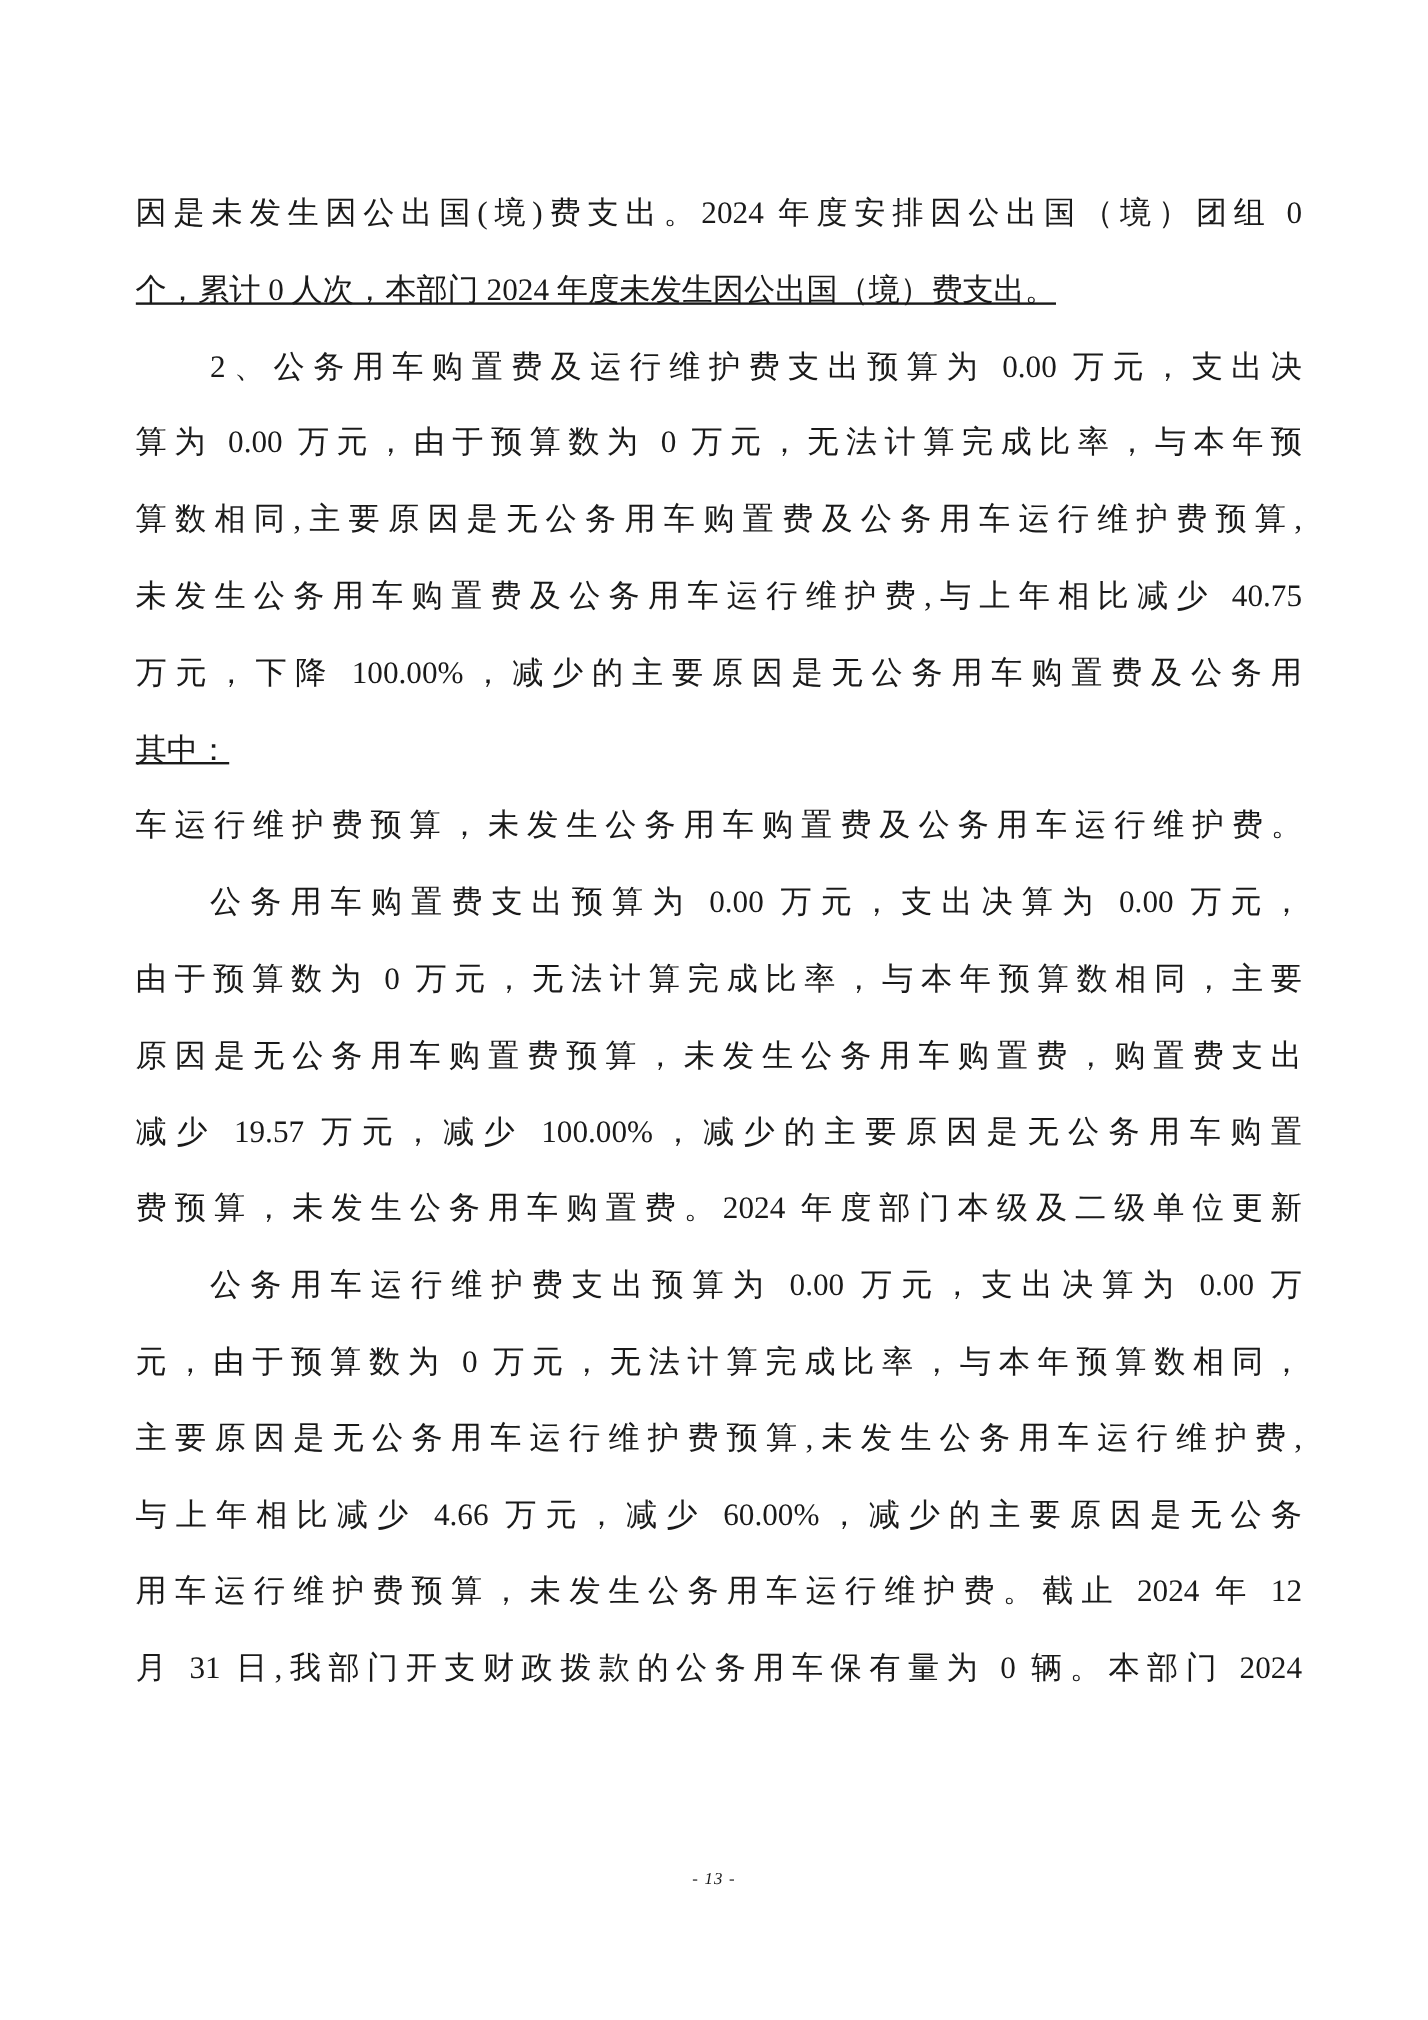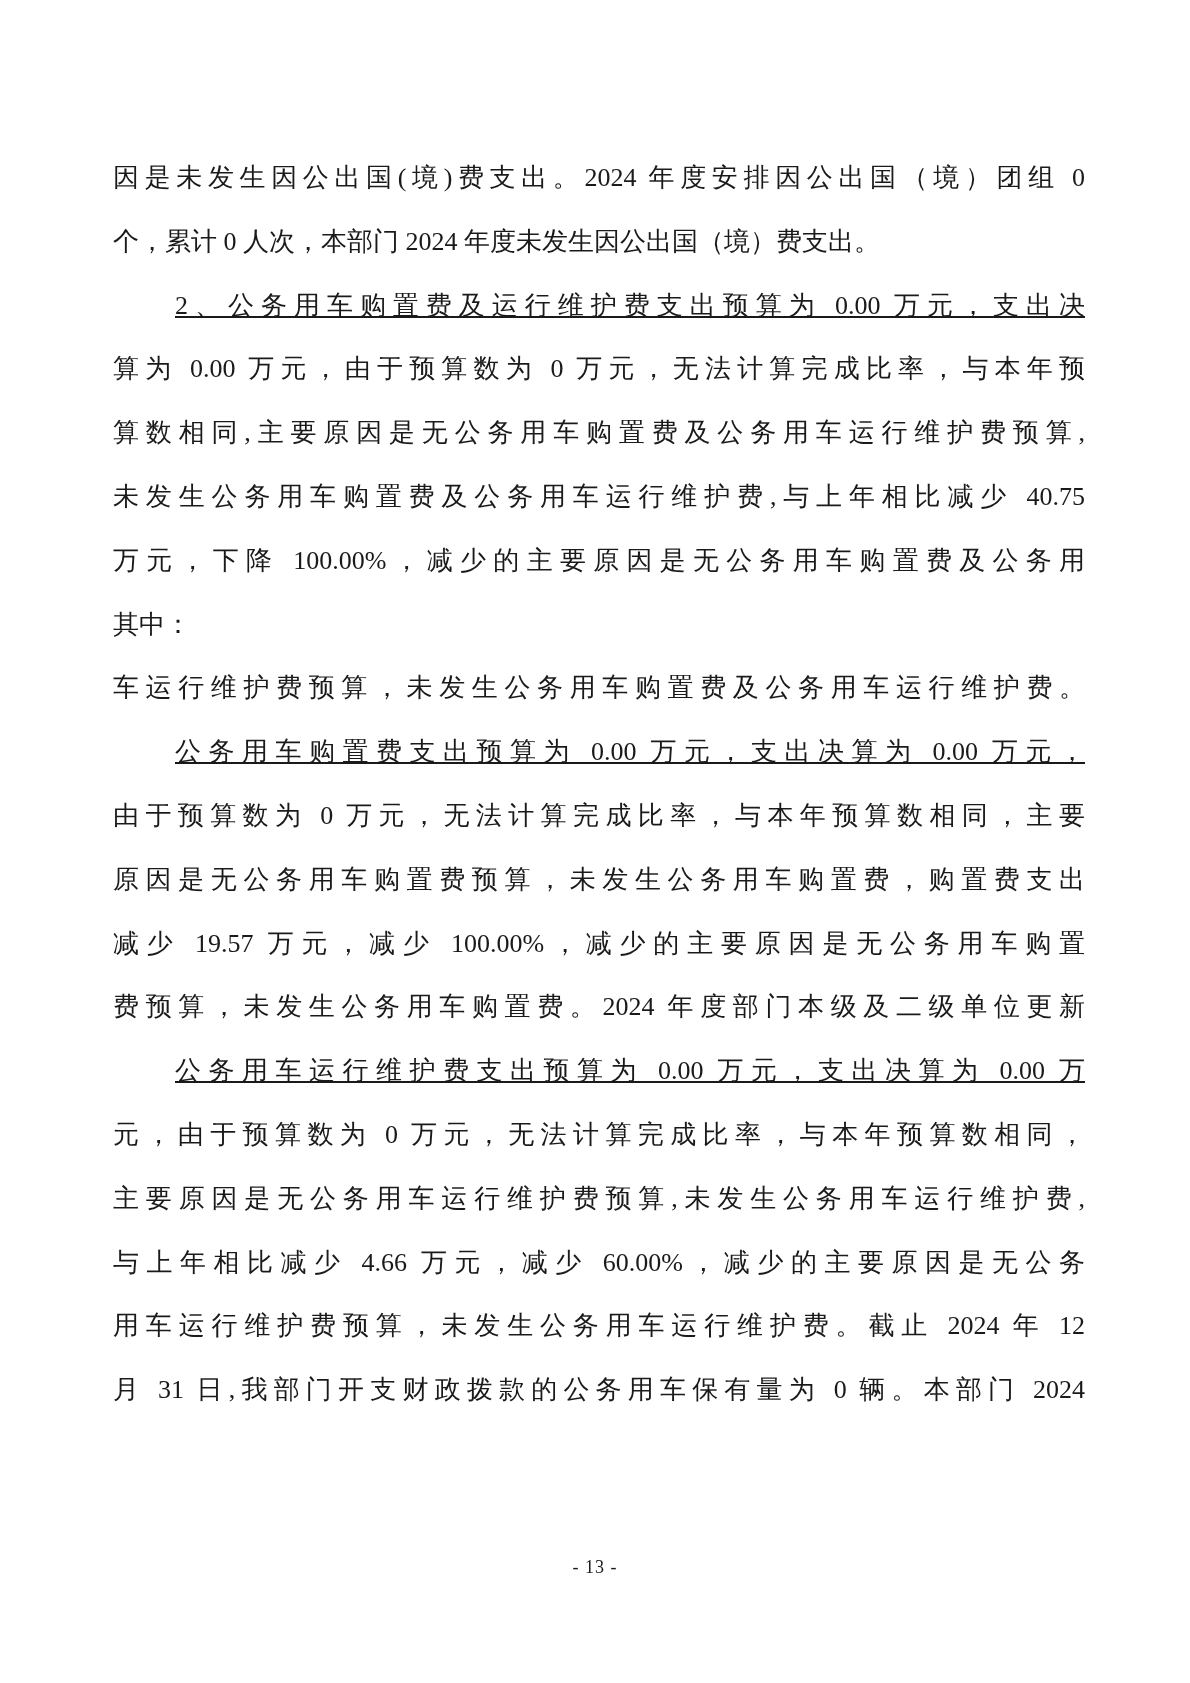--- a/index.html
+++ b/index.html
@@ -28,35 +28,36 @@
     height: 63.8px;
     text-align: justify;
     text-align-last: justify;
     white-space: normal;
     overflow: hidden;
     letter-spacing: 0;
   }
   .line.noj {
     text-align: right;
     text-align-last: left;
+    text-decoration: underline;
   }
   .line.indent {
     text-indent: 62px;
-    text-decoration: underline;
   }
   .page-footer {
     position: absolute;
     left: 0;
     top: 1552px;
     width: 100%;
     text-align: center;
-    font-size: 18px;
+    font-size: 14px;
     line-height: 30px;
     color: #1a1a1a;
     letter-spacing: 1px;
+    font-style: italic;
   }
 </style>
 </head>
 <body>
 
 <div class="page">
   <div class="body-text">
     <div class="line">因是未发生因公出国(境)费支出。2024 年度安排因公出国（境）团组 0</div>
     <div class="line noj">个，累计 0 人次，本部门 2024 年度未发生因公出国（境）费支出。</div>
     <div class="line indent">2、公务用车购置费及运行维护费支出预算为 0.00 万元，支出决</div>

